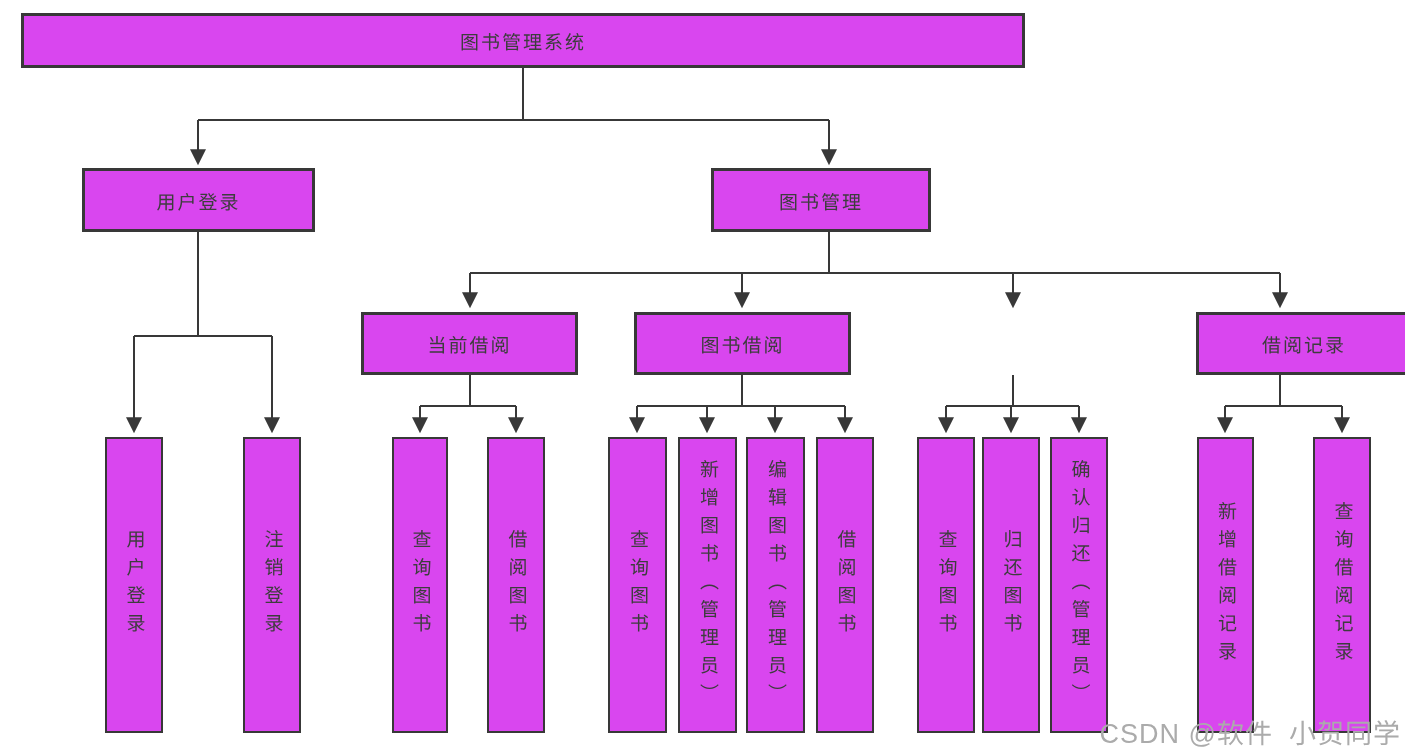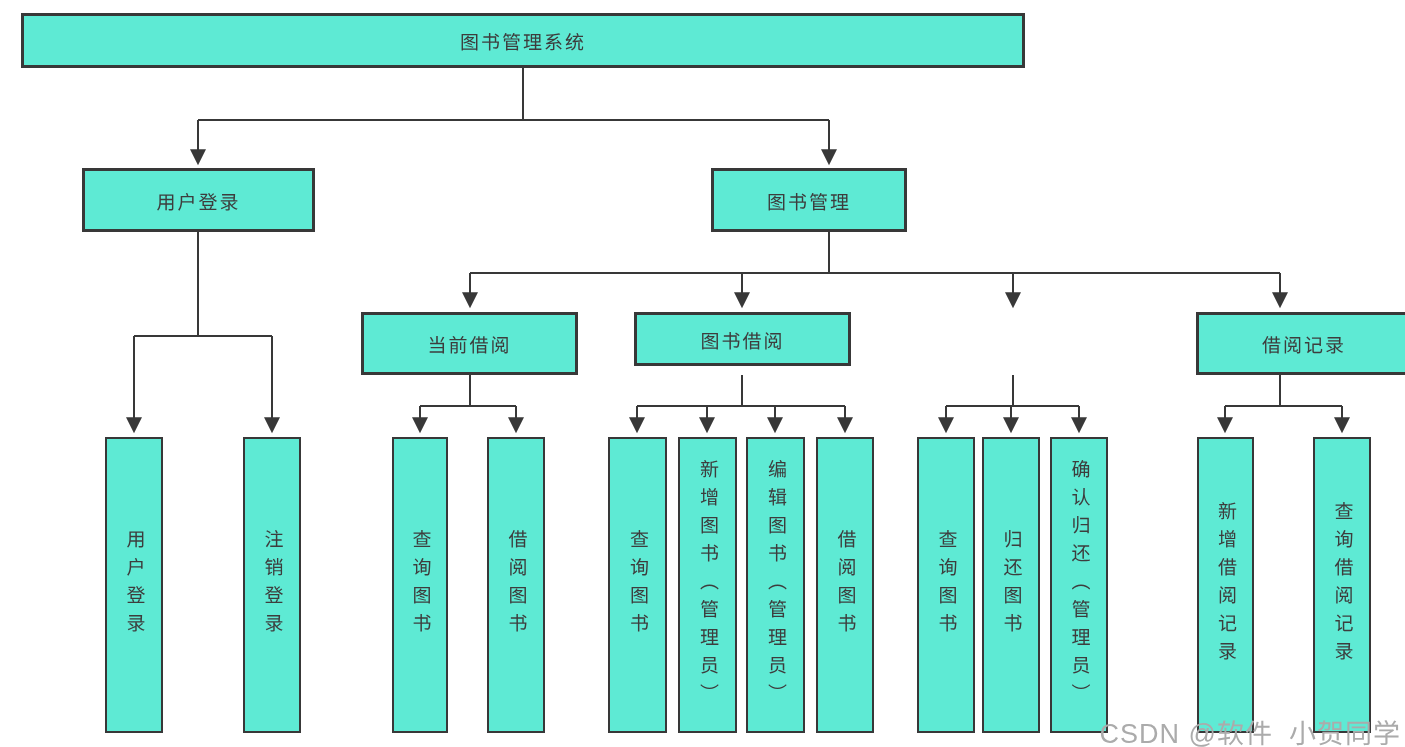--- a/index.html
+++ b/index.html
@@ -17,21 +17,21 @@
     overflow:hidden;
     font-family:"Liberation Sans","DejaVu Sans",sans-serif;
     color:var(--text);
   }
   .wires{position:absolute;left:0;top:0;z-index:0;}
   .wires path,.wires line{stroke:var(--line);stroke-width:2;fill:none;}
   .wires .arwhead{fill:var(--line);stroke:none;}
   .box{
     position:absolute;
     box-sizing:border-box;
-    background:#5eead4;
+    background:#d946ef;
     border:3px solid var(--border);
     display:flex;align-items:center;justify-content:center;
     font-size:19px;letter-spacing:2px;
     z-index:1;
     white-space:nowrap;
     text-align:center;
   }
   .vbox{
     border-width:2px;
     writing-mode:vertical-rl;
@@ -93,24 +93,24 @@
     <line x1="1079" y1="406" x2="1079" y2="430" marker-end="url(#arw)"></line>
 
     <path d="M1280,375 V406 M1225,406 H1342"></path>
     <line x1="1225" y1="406" x2="1225" y2="430" marker-end="url(#arw)"></line>
     <line x1="1342" y1="406" x2="1342" y2="430" marker-end="url(#arw)"></line>
   </svg>
 
   <div class="box" style="left:21px;top:13px;width:1004px;height:55px">图书管理系统</div>
 
   <div class="box" style="left:82px;top:168px;width:233px;height:64px">用户登录</div>
-  <div class="box" style="left:711px;top:168px;width:196px;height:64px">图书管理</div>
+  <div class="box" style="left:711px;top:168px;width:220px;height:64px">图书管理</div>
 
   <div class="box" style="left:361px;top:312px;width:217px;height:63px">当前借阅</div>
-  <div class="box" style="left:634px;top:312px;width:217px;height:54px">图书借阅</div>
+  <div class="box" style="left:634px;top:312px;width:217px;height:63px">图书借阅</div>
   <div class="box" style="left:1196px;top:312px;width:216px;height:63px">借阅记录</div>
 
   <div class="box vbox" style="left:105px;top:437px;width:58px;height:296px">用户登录</div>
   <div class="box vbox" style="left:243px;top:437px;width:58px;height:296px">注销登录</div>
 
   <div class="box vbox" style="left:392px;top:437px;width:56px;height:296px">查询图书</div>
   <div class="box vbox" style="left:487px;top:437px;width:58px;height:296px">借阅图书</div>
 
   <div class="box vbox" style="left:608px;top:437px;width:59px;height:296px">查询图书</div>
   <div class="box vbox" style="left:678px;top:437px;width:59px;height:296px">新增图书（管理员）</div>

